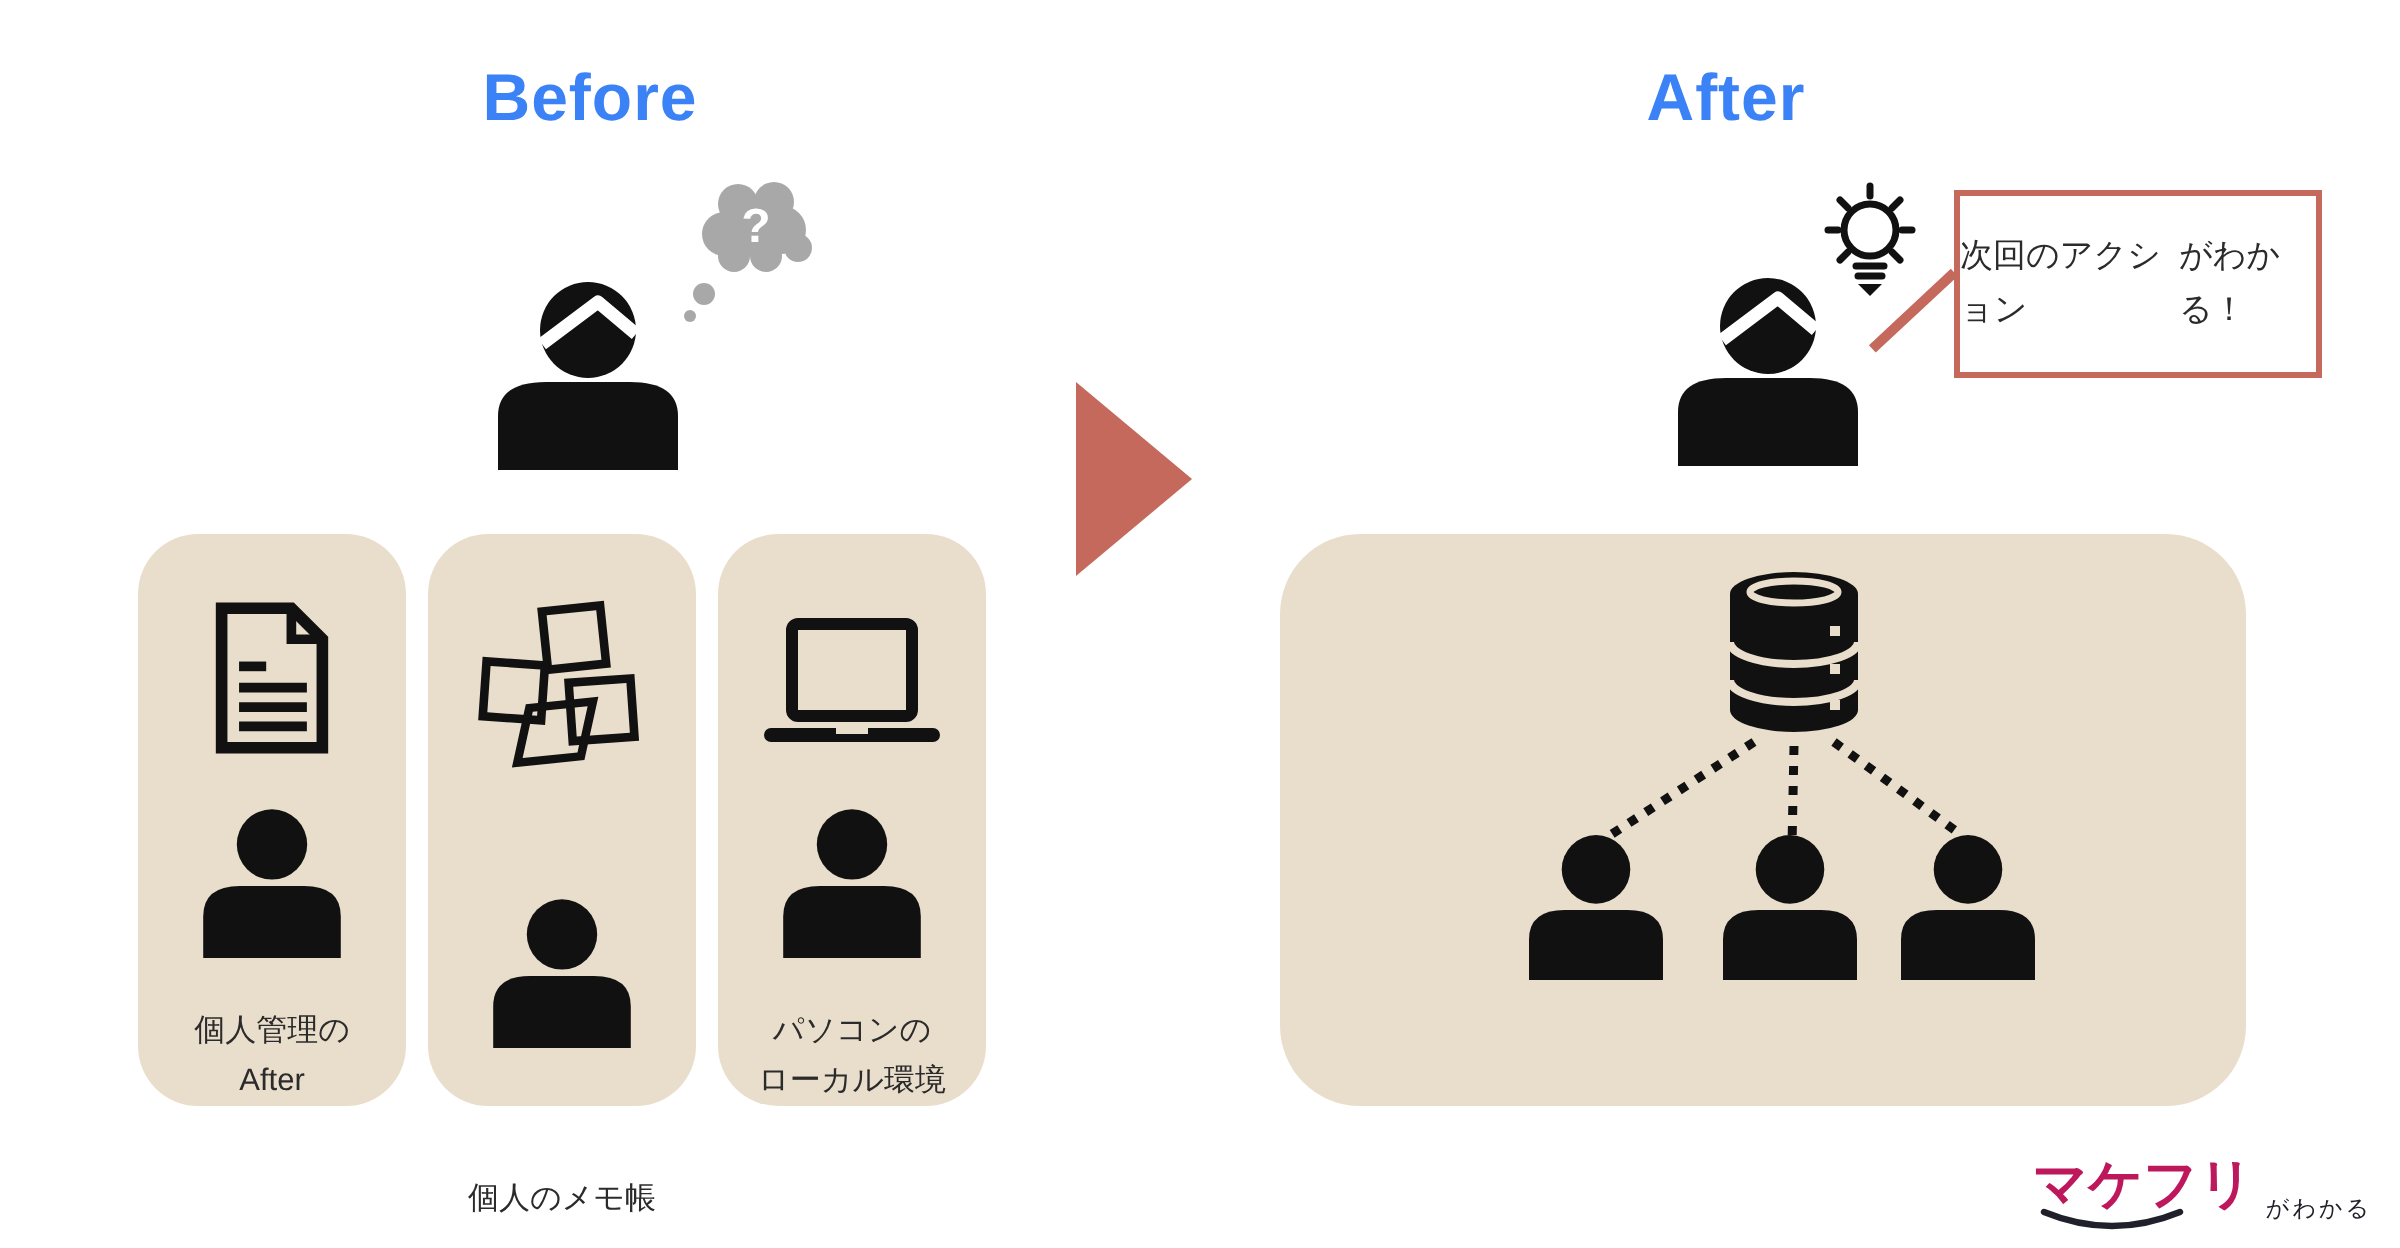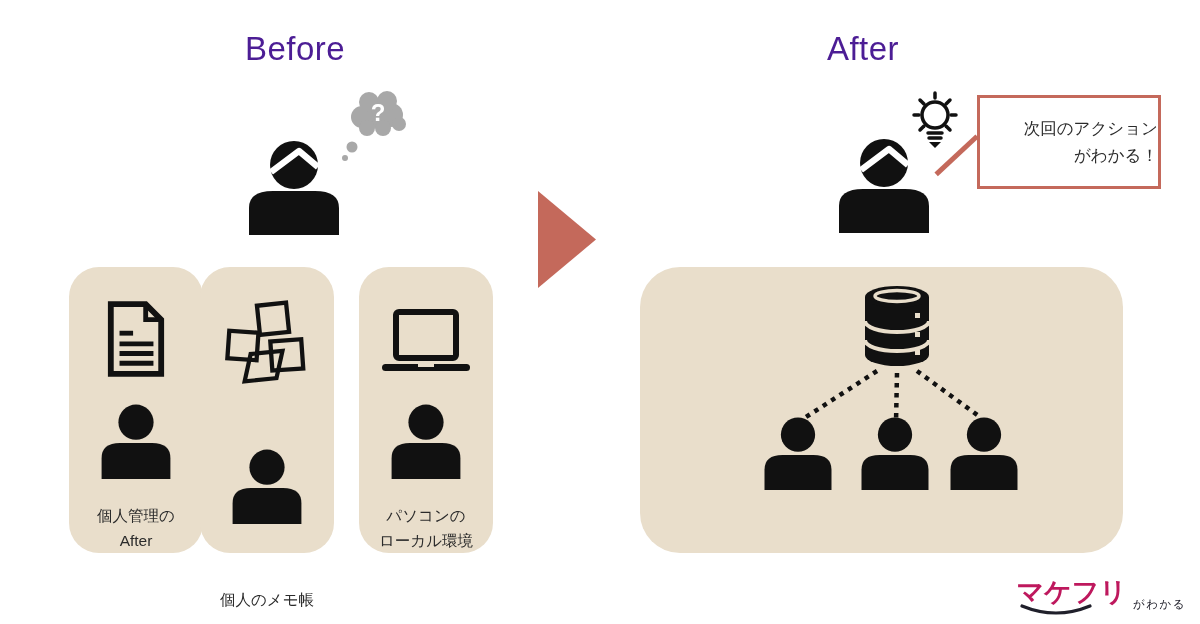--- a/index.html
+++ b/index.html
@@ -2,22 +2,22 @@
 <html><head>
 <meta charset="utf-8">
 <style>
   html,body{margin:0;padding:0;}
   body{
     width:1200px;height:624px;position:relative;background:#ffffff;overflow:hidden;
     font-family:"Liberation Sans","DejaVu Sans",sans-serif;color:#1b1b1b;
   }
   .abs{position:absolute;}
   .title{
-    width:240px;text-align:center;font-size:33px;font-weight:400;
-    letter-spacing:.5px;color:#4c1d95;
+    width:240px;text-align:center;font-size:33px;font-weight:700;
+    letter-spacing:.5px;color:#3b82f6;
   }
   .panel{
     background:#e9decb;border-radius:30px;width:134px;height:286px;
     display:flex;flex-direction:column;align-items:center;
   }
   .panel .icon-slot{margin-top:32px;height:86px;display:flex;align-items:center;justify-content:center;}
   .panel .person-slot{margin-top:24px;}
   .panel .label{
     margin-top:24px;text-align:center;font-size:15.5px;line-height:25px;color:#2b2b2b;
   }
@@ -25,21 +25,21 @@
     position:absolute;left:640px;top:267px;width:483px;height:286px;
     background:#e9decb;border-radius:40px;
   }
   .after-caption{
     position:absolute;left:0;bottom:12px;width:100%;text-align:center;
     font-size:16.5px;line-height:25px;color:#2b2b2b;
   }
   .callout{
     position:absolute;left:977px;top:95px;width:184px;height:94px;
     background:#ffffff;border:3px solid #c4695b;box-sizing:border-box;
-    display:flex;flex-direction:column;align-items:flex-end;justify-content:center;
+    display:flex;align-items:center;justify-content:center;
     font-size:16.5px;line-height:27px;color:#2b2b2b;z-index:3;
   }
   .pointer-line{
     position:absolute;left:936px;top:172px;width:56px;height:4.5px;background:#c4695b;
     transform:rotate(-43deg);transform-origin:left center;z-index:2;
   }
   .logo{position:absolute;right:14px;bottom:8px;display:flex;align-items:flex-end;}
   .logo-main{position:relative;font-size:27px;font-weight:700;color:#be185d;line-height:1.1;padding-bottom:8px;}
   .logo-main svg{position:absolute;left:1px;bottom:-2px;}
   .logo-sub{font-size:11.5px;letter-spacing:1.5px;color:#20202b;margin-left:6px;padding-bottom:4px;}
@@ -95,21 +95,21 @@
       <circle cx="50" cy="24" r="22" fill="#111"></circle>
       <path d="M7,95 V69 Q7,50 30,50 H70 Q93,50 93,69 V95 Z" fill="#111"></path>
     </svg>
   </div>
   <div class="label">
     <span style="display:block">個人管理の</span>
     <span style="display:block">After</span>
   </div>
 </div>
 
-<div class="abs panel" style="left:200px;top:267px;gap:39px;">
+<div class="abs panel" style="left:214px;top:267px;gap:39px;">
   <div class="icon-slot">
     <svg width="86" height="86" viewBox="0 0 100 100">
       <g fill="none" stroke="#111" stroke-width="5">
         <rect x="40" y="6" width="34" height="34" transform="rotate(-6 57 23)"></rect>
         <rect x="5" y="38" width="34" height="32" transform="rotate(4 22 54)"></rect>
         <rect x="55" y="48" width="36" height="34" transform="rotate(-4 73 65)"></rect>
         <g transform="translate(46,78) skewX(-18) rotate(-6)">
           <rect x="-18" y="-16" width="36" height="32"></rect>
         </g>
       </g>

